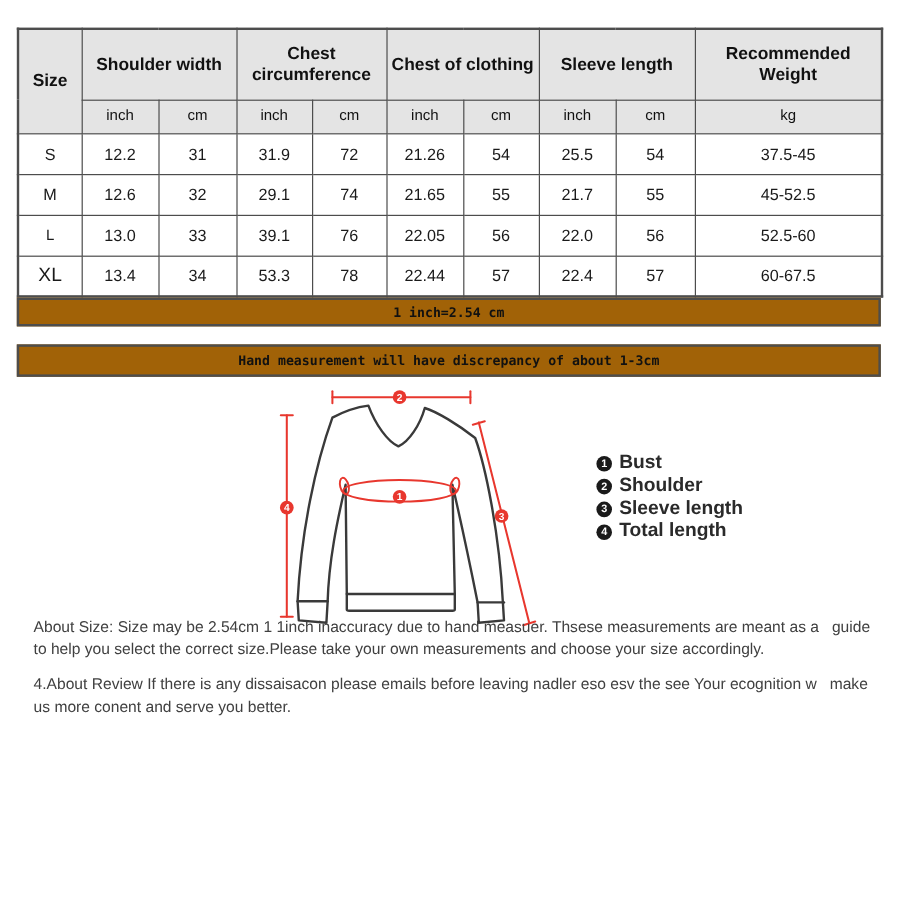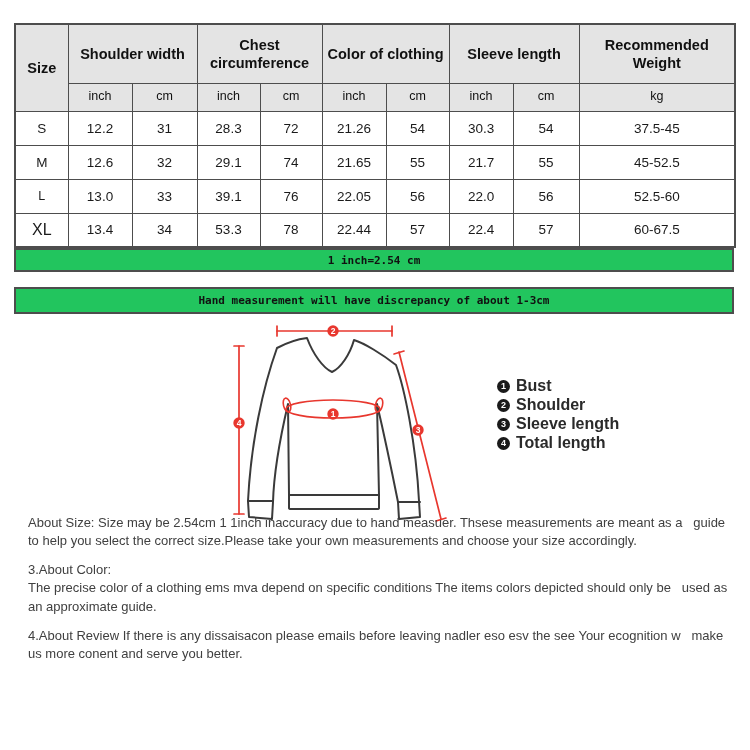--- a/index.html
+++ b/index.html
@@ -15,21 +15,21 @@
   table.size-table th{background:#e4e4e4;font-weight:bold;font-size:14.5px;color:#111;line-height:1.25;}
   tr.hdr-row{height:59px;}
   tr.unit-row{height:28px;padding-left:16px;}
   tr.unit-row th{font-weight:normal;font-size:12.5px;}
   tr.data-row{height:34px;}
   tr.data-row td{font-size:13.5px;background:#fff;}
   td.size-cell{font-size:15px;}
   tr.r2 td.size-cell{font-size:12.5px;}
   tr.r3 td.size-cell{font-size:16px;}
 
-  .note-box{width:716px;border:2px solid #4d4d4d;background:#22c55e;
+  .note-box{width:716px;border:2px solid #4d4d4d;background:#a16207;
     font-family:"DejaVu Sans Mono",monospace;font-weight:bold;font-size:11px;color:#111;
     display:flex;align-items:center;justify-content:center;}
   .note-box.n1{height:20px;}
   .note-box.n2{height:23px;margin-top:15px;}
 
   
   .diagram{position:absolute;left:218px;top:312px;}
 
   .legend{position:absolute;left:497px;top:379px;}
   .legend-item{display:flex;align-items:center;height:14px;margin-bottom:5px;}
@@ -61,44 +61,44 @@
         <col style="width:63px">
           <col style="width:64px">
           <col style="width:66px">
         <col style="width:156px">
       </colgroup>
       <tbody>
           <tr class="hdr-row">
         <th rowspan="2">Size</th>
         <th colspan="2">Shoulder width</th>
         <th colspan="2">Chest circumference</th>
-        <th colspan="2">Color of clothing</th>
+        <th colspan="2">Chest of clothing</th>
         <th colspan="2">Sleeve length</th>
         <th>Recommended Weight</th>
       </tr>
       <tr class="unit-row">
         <th>inch</th>
         <th>cm</th>
         <th>inch</th>
         <th>cm</th>
         <th>inch</th>
         <th>cm</th>
         <th>inch</th>
         <th>cm</th>
         <th>kg</th>
       </tr>
       <tr class="data-row r0">
         <td class="size-cell">S</td>
         <td>12.2</td>
         <td>31</td>
-        <td>28.3</td>
+        <td>31.9</td>
         <td>72</td>
         <td>21.26</td>
         <td>54</td>
-        <td>30.3</td>
+        <td>25.5</td>
         <td>54</td>
         <td>37.5-45</td>
       </tr>
       <tr class="data-row r1">
         <td class="size-cell">M</td>
         <td>12.6</td>
         <td>32</td>
         <td>29.1</td>
         <td>74</td>
         <td>21.65</td>
@@ -225,21 +225,17 @@
       <span class="legend-badge">4</span>
       <span class="legend-label">Total length</span>
     </div>
   </div>
 
   <div class="info">
     <div class="sec">
       <div class="sec-body">About Size: Size may be 2.54cm 1 1inch inaccuracy due to hand measuer. Thsese measurements are meant as a   guide to help you select the correct size.Please take your own measurements and choose your size accordingly.</div>
     </div>
     <div class="sec">
-      <div class="sec-heading">3.About Color:</div>
-      <div class="sec-body">The precise color of a clothing ems mva depend on specific conditions The items colors depicted should only be   used as an approximate guide.</div>
-    </div>
-    <div class="sec">
       <div class="sec-body">4.About Review If there is any dissaisacon please emails before leaving nadler eso esv the see Your ecognition w   make us more conent and serve you better.</div>
     </div>
   </div>
 
 </div>
 
 </body></html>

